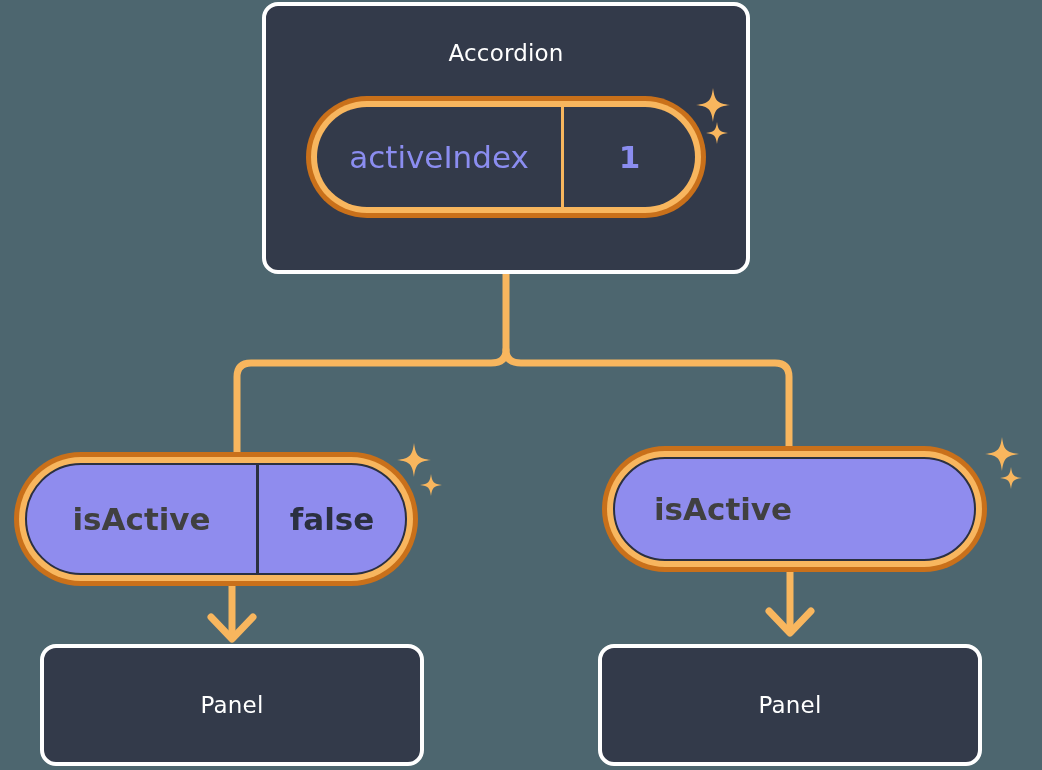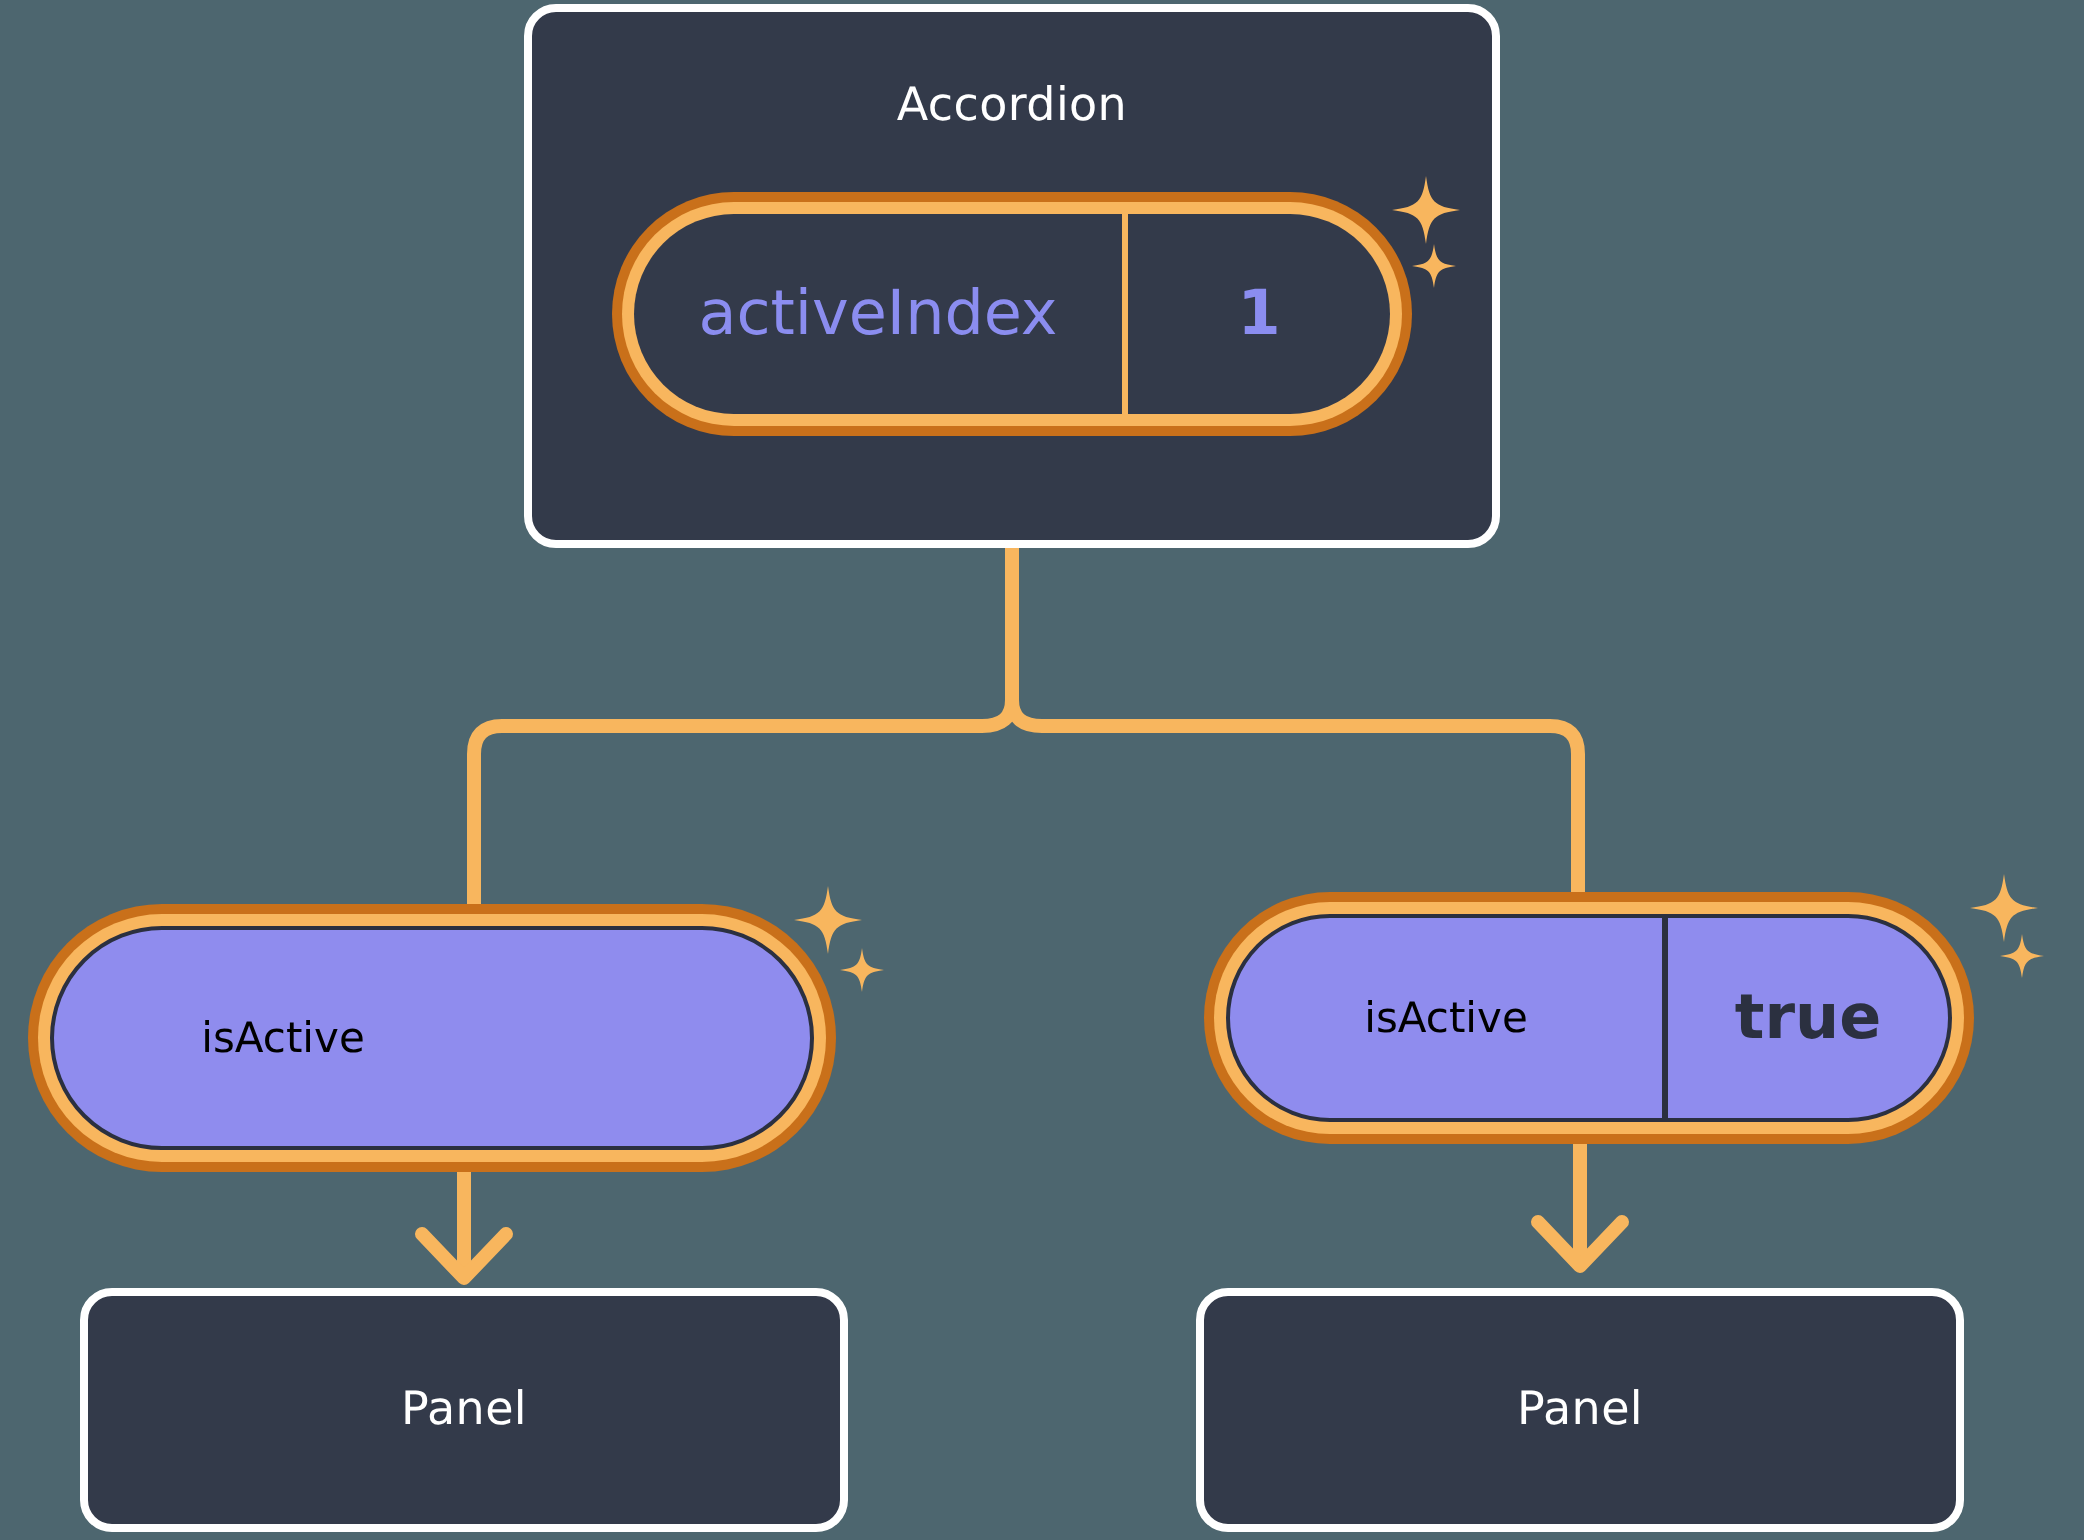--- a/index.html
+++ b/index.html
@@ -112,23 +112,23 @@
     font-weight: 700;
     border-left: 3px solid #f8b65e;
   }
 
   
   .pill-purple .pill-inner {
     background: #8f8cee;
     border: 2px solid #2b3040;
   }
   .pill-purple .pill-key {
-    color: #000000;
-    font-size: 21px;
-    font-weight: 400;
+    color: #404040;
+    font-size: 31px;
+    font-weight: 700;
   }
   .pill-purple .pill-val {
     color: #2b3040;
     font-size: 31px;
     font-weight: 700;
     border-left: 3px solid #2b3040;
   }
 
   
   #pill-active-index {
@@ -203,33 +203,33 @@
         <div class="pill-key">activeIndex</div>
         <div class="pill-val">1</div>
       </div>
     </div>
   </div>
 
   <div class="pill-outer pill-purple" id="pill-isactive-left">
     <div class="pill-mid">
       <div class="pill-inner">
         <div class="pill-key">isActive</div>
+        <div class="pill-val">false</div>
       </div>
     </div>
   </div>
 
   <div class="card panel-card" id="card-panel-left">
     <div class="card-title">Panel</div>
   </div>
 
   <div class="pill-outer pill-purple" id="pill-isactive-right">
     <div class="pill-mid">
       <div class="pill-inner">
         <div class="pill-key">isActive</div>
-        <div class="pill-val">true</div>
       </div>
     </div>
   </div>
 
   <div class="card panel-card" id="card-panel-right">
     <div class="card-title">Panel</div>
   </div>
 
   <div class="sparkle" id="spark-acc-big" style="left: 696px; top: 88px;">
       <svg width="34" height="34" viewBox="0 0 100 100">

